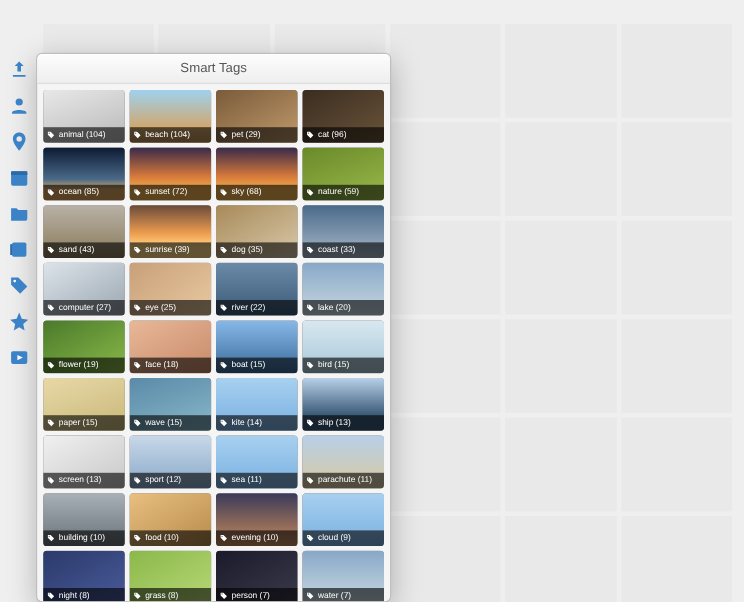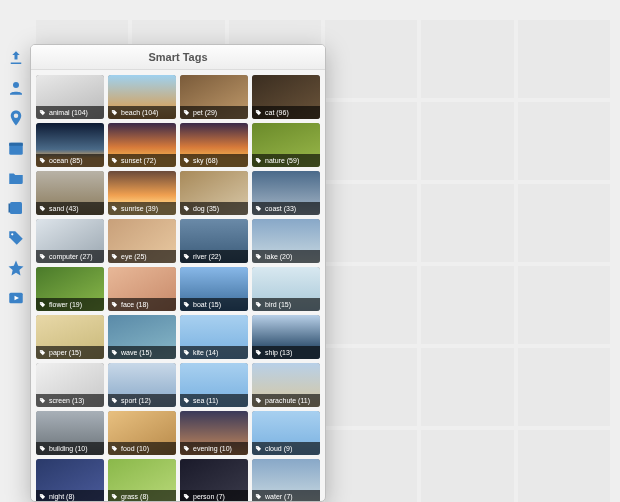--- a/index.html
+++ b/index.html
@@ -24,21 +24,21 @@
   .rail .ic svg { width: 18px; height: 18px; }
 
   
   .panel {
     position: absolute; top: 44px; left: 30px; width: 296px; height: 458px;
     background: #f5f5f5; border: 1px solid #bfbfbf; border-radius: 5px;
     box-shadow: 0 6px 24px rgba(0,0,0,0.25); z-index: 20; overflow: hidden;
     display: flex; flex-direction: column;
   }
   .panel-header {
-    text-align: center; font-size: 11px; color: #555; padding: 6px 0; font-weight: 700;
+    text-align: center; font-size: 11px; color: #555; padding: 6px 0; font-weight: 400;
     border-bottom: 1px solid #dcdcdc; background: linear-gradient(#fdfdfd,#eee);
   }
   .grid {
     flex: 1; overflow: hidden; padding: 5px;
     display: grid; grid-template-columns: repeat(4, 1fr); grid-auto-rows: 44px; gap: 4px;
   }
   .cell {
     position: relative; border-radius: 3px; overflow: hidden; cursor: pointer;
     background: #888;
   }

